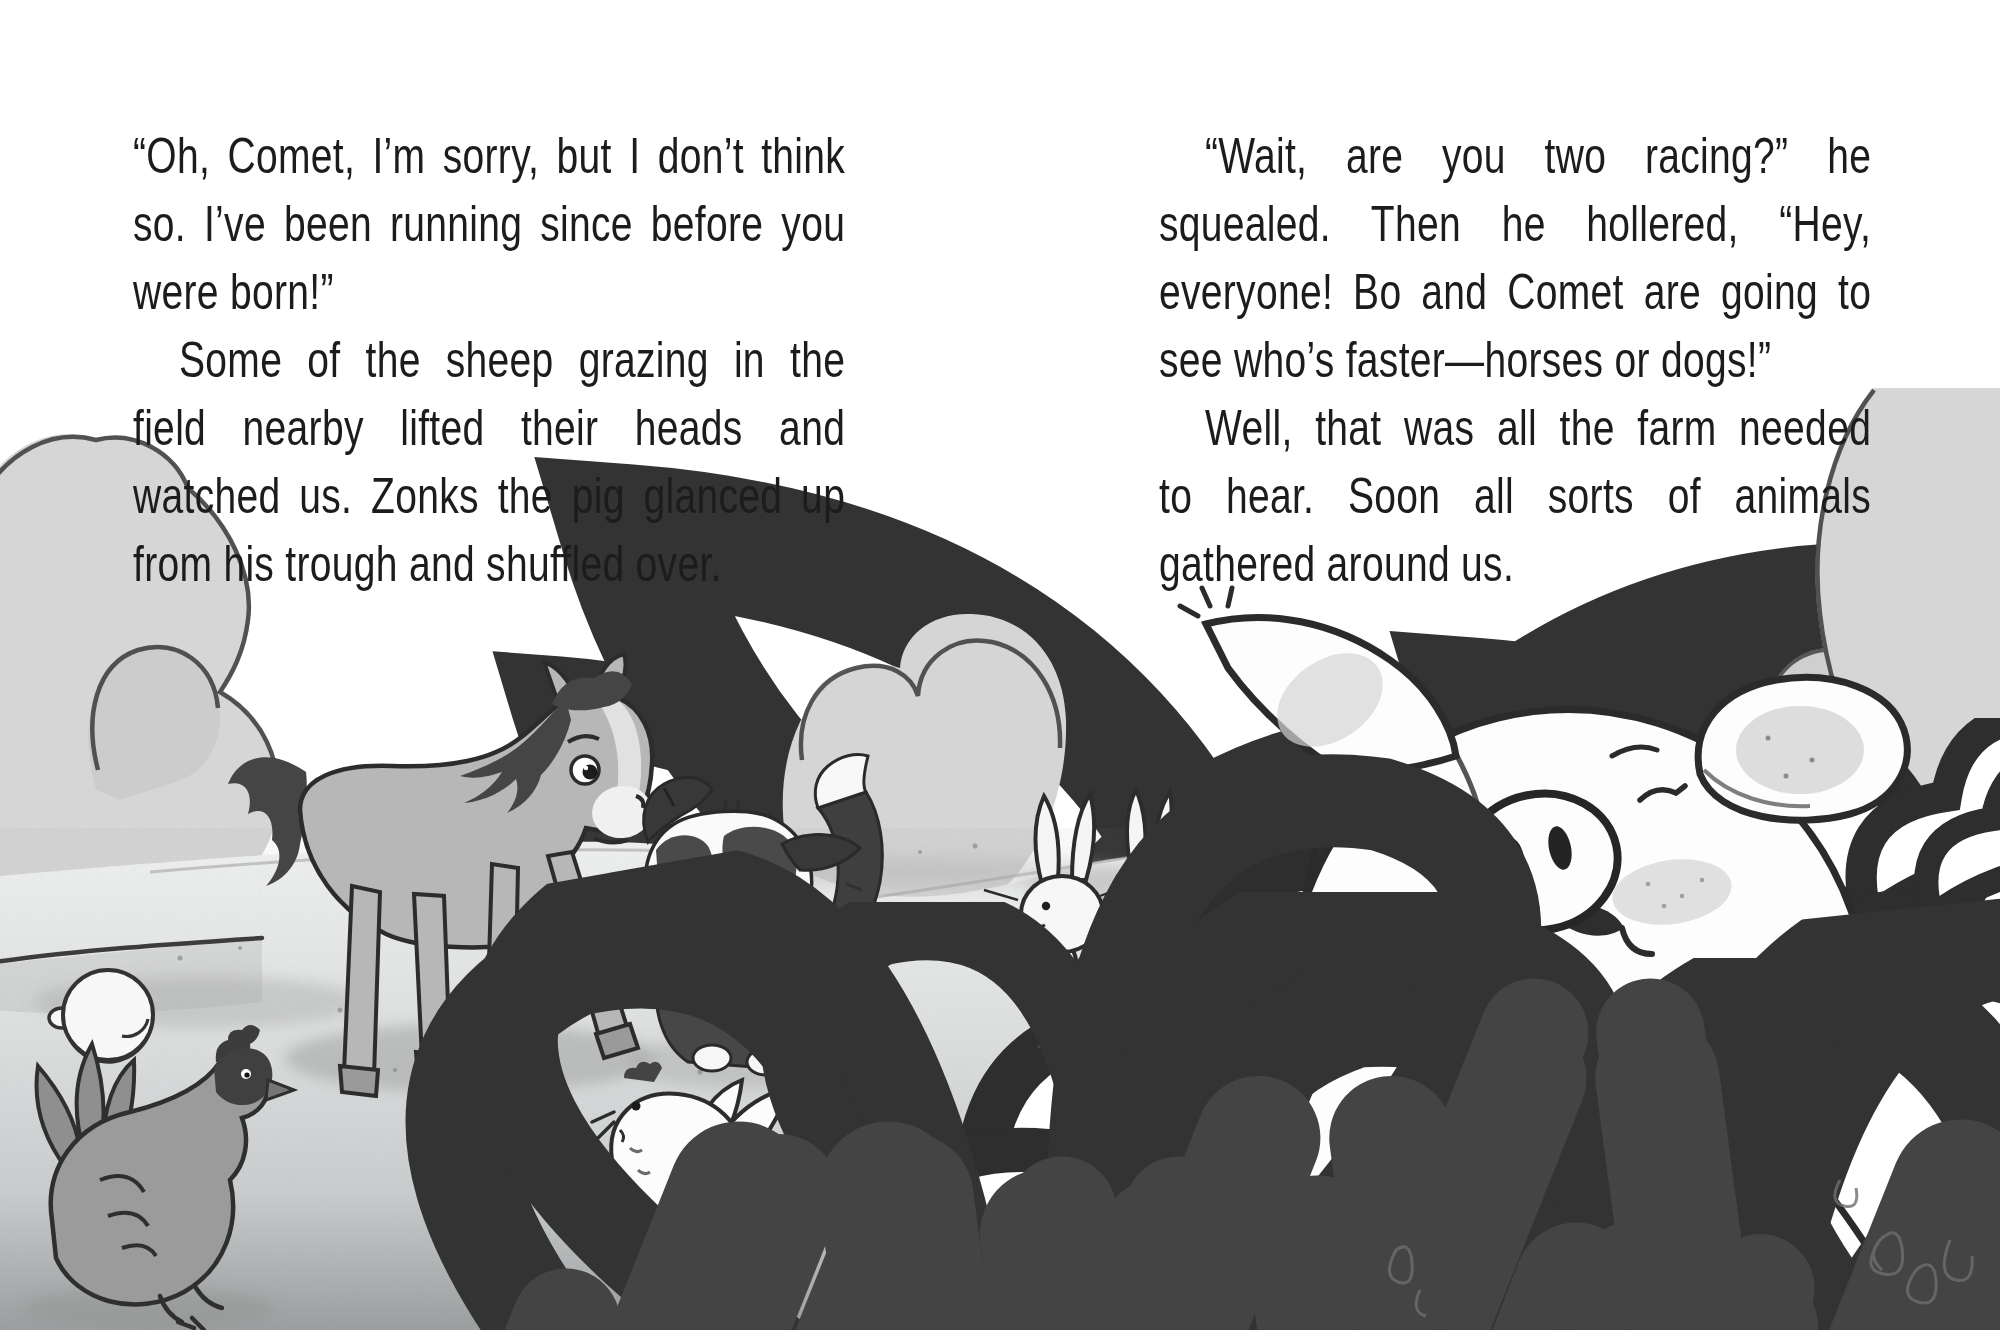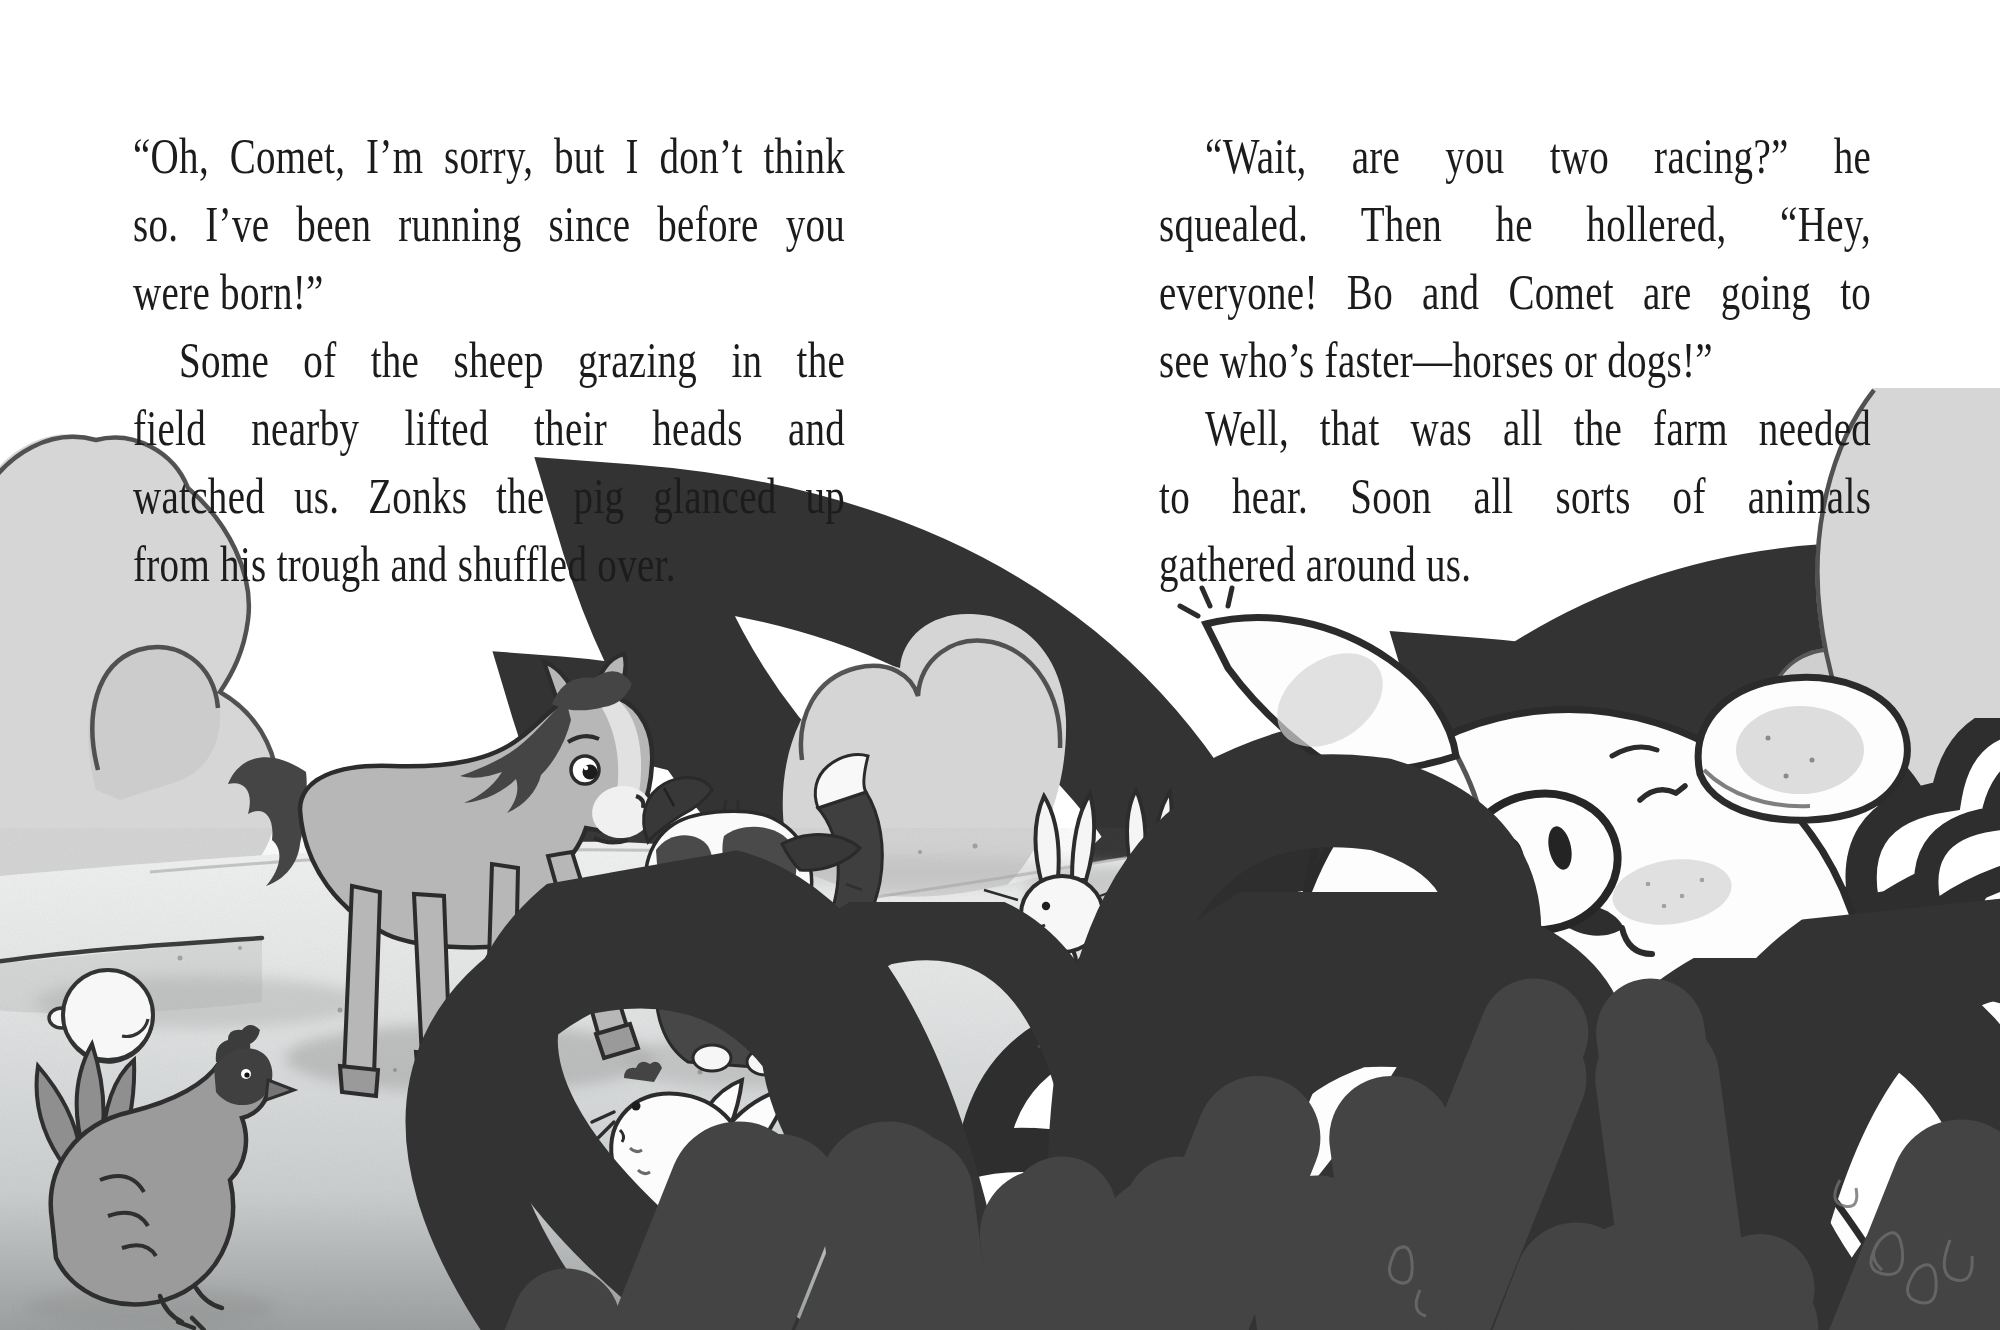--- a/index.html
+++ b/index.html
@@ -1,18 +1,18 @@
 <!DOCTYPE html>
 <html><head>
 <meta charset="utf-8">
 <style>
   html,body{margin:0;padding:0;background:#888;}
   .page{
     position:relative;width:2000px;height:1330px;background:#ffffff;
-    overflow:hidden;font-family:Liberation Serif, serif;
+    overflow:hidden;font-family:Liberation Sans, sans-serif;
   }
   .illo{position:absolute;left:0;top:0;width:2000px;height:1330px;}
   .col{
     position:absolute;top:122px;width:913px;
     transform:scaleX(.78);transform-origin:left top;
     color:#1c1c1c;font-size:50px;line-height:68px;letter-spacing:.4px;
   }
   .col-left{left:133px;}
   .col-right{left:1159px;}
   .tline{height:68px;overflow:hidden;text-align:justify;white-space:normal;}

